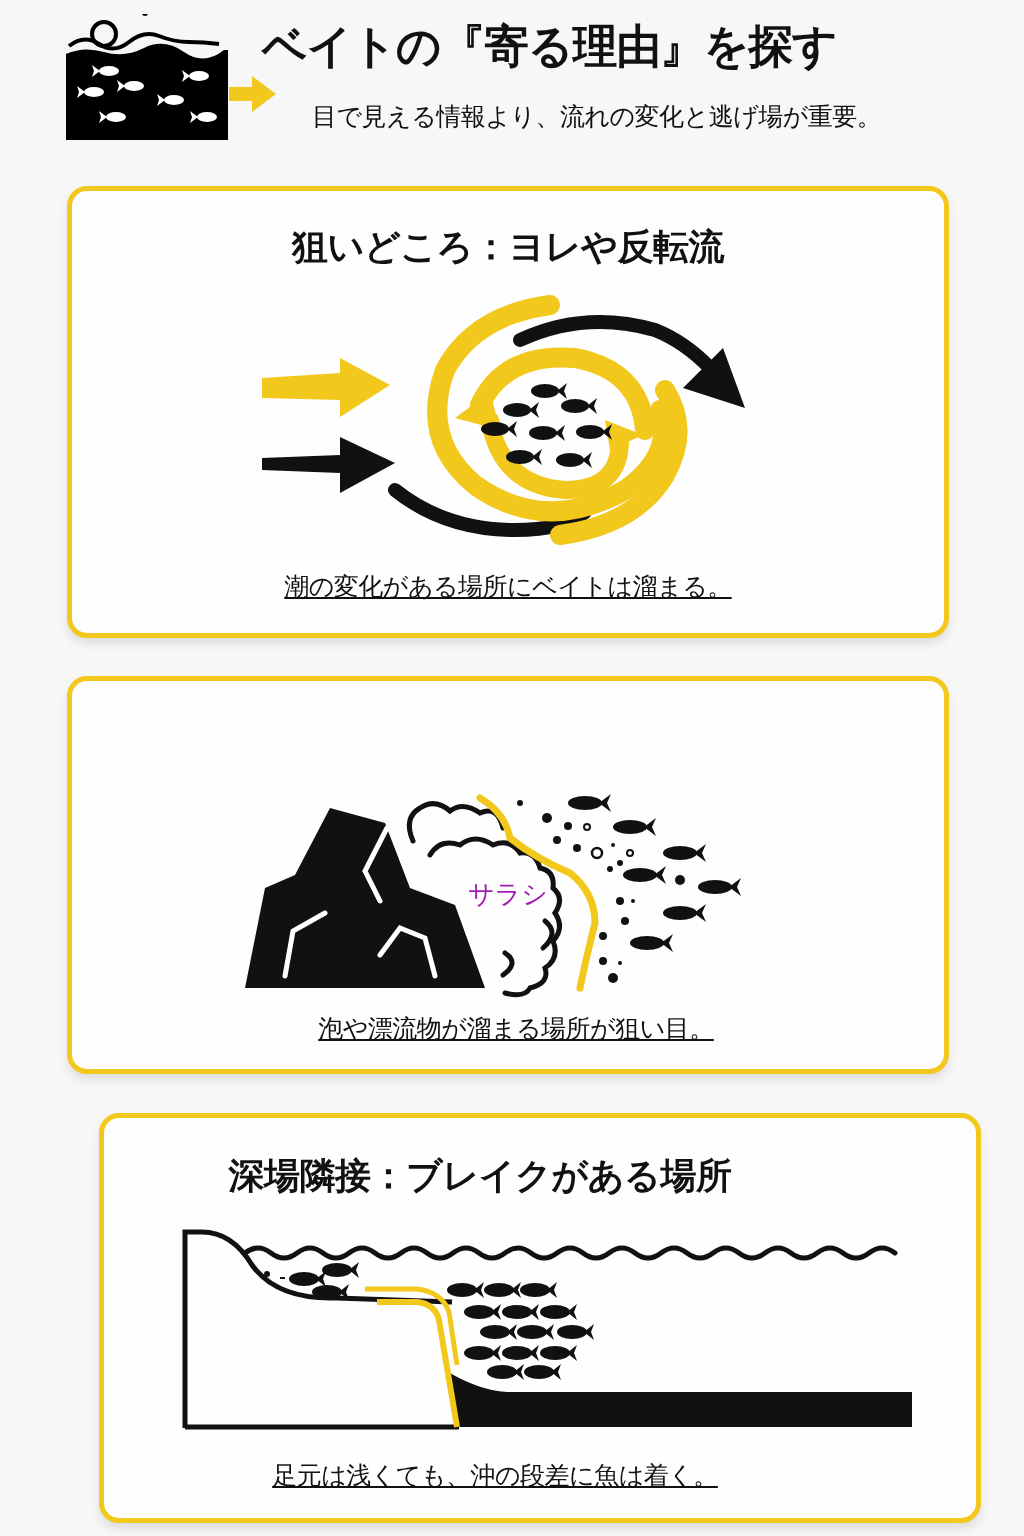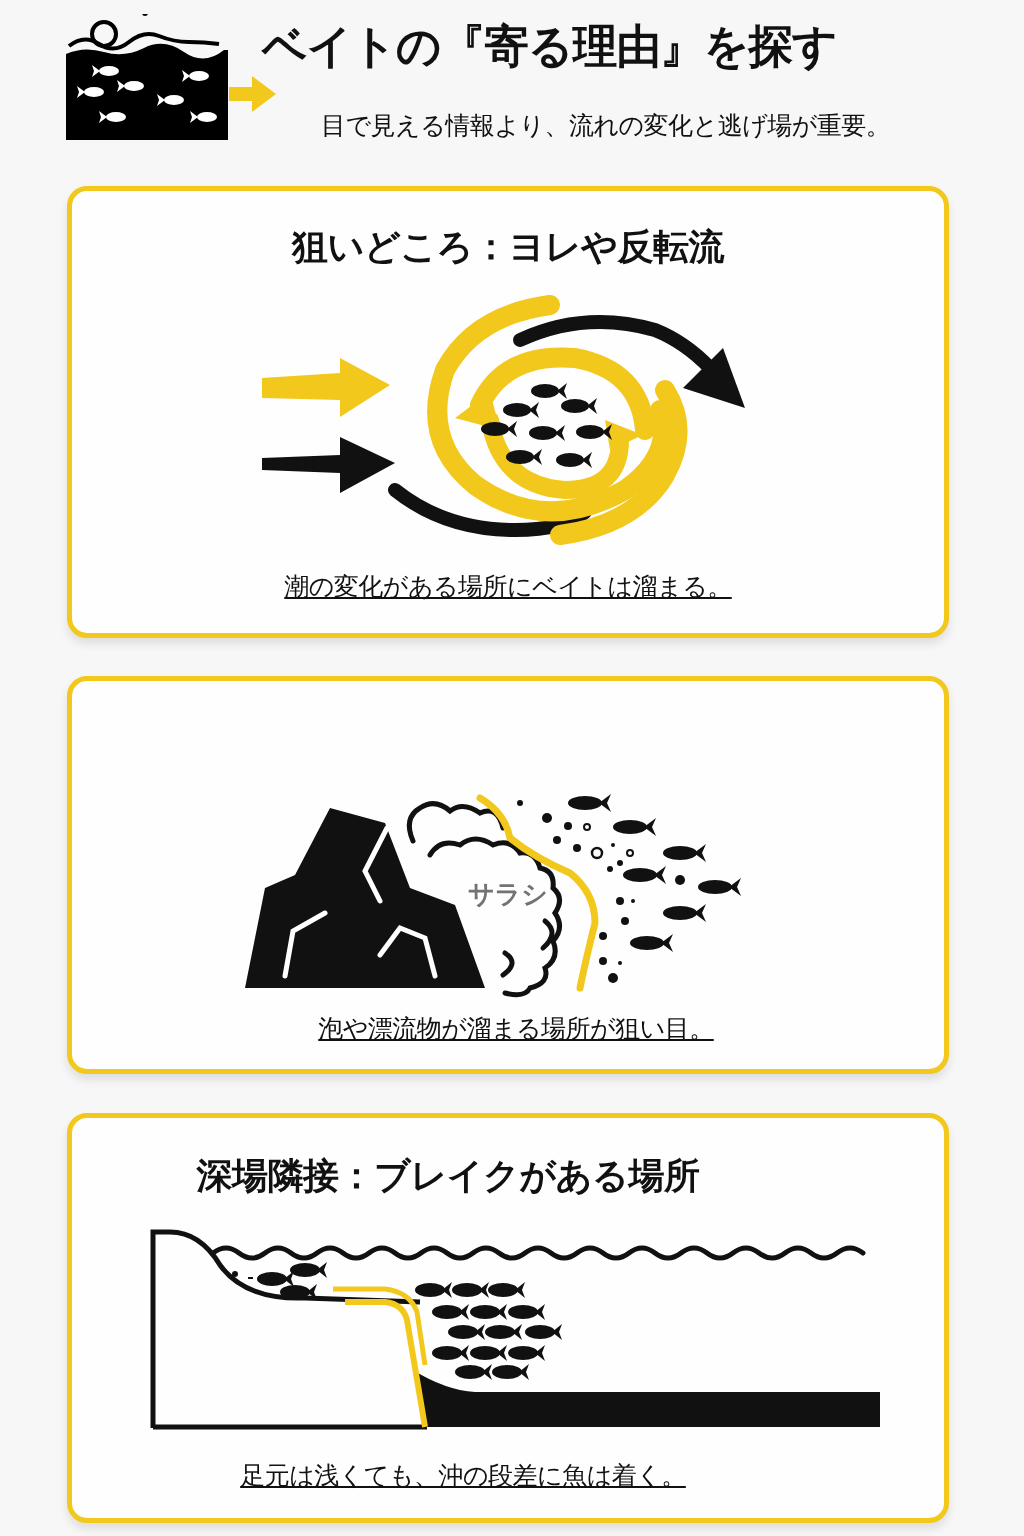--- a/index.html
+++ b/index.html
@@ -9,41 +9,41 @@
     font-family: "DejaVu Sans", "Liberation Sans", sans-serif;
     color: #111;
   }
   .header-icon { position: absolute; left: 64px; top: 14px; width: 220px; height: 130px; }
   .title {
     position: absolute; left: 262px; top: 16px; margin: 0;
     font-size: 46px; font-weight: 900; letter-spacing: -1px; line-height: 60px;
     white-space: nowrap; transform: scaleX(0.97); transform-origin: left;
   }
   .subtitle {
-    position: absolute; left: 305px; top: 92px; margin: 16px;
+    position: absolute; left: 305px; top: 92px; margin: 7px;
     font-size: 25px; font-weight: 500; line-height: 36px; white-space: nowrap;
     letter-spacing: -0.5px;
   }
   .card {
     position: absolute; left: 67px; width: 882px;
     border: 5px solid #f2c81c; border-radius: 20px; background: #fefefe;
     box-shadow: 0 6px 10px rgba(0,0,0,0.10);
     box-sizing: border-box;
   }
   .card-title {
     position: absolute; left: 0; right: 0; text-align: center; margin: 0;
     font-size: 36px; font-weight: 700; line-height: 48px; white-space: nowrap; letter-spacing: -0.5px;
   }
   .card-caption {
     position: absolute; left: 0; right: 0; text-align: center; margin: 0;
     font-size: 25px; font-weight: 500; line-height: 36px; white-space: nowrap; letter-spacing: -0.5px; text-decoration: underline;
   }
   .illus { position: absolute; }
   .sarashi-label {
-    position: absolute; font-size: 26px; font-weight: 700; color: #737373; white-space: nowrap;
+    position: absolute; font-size: 26px; font-weight: 400; color: #a21caf; white-space: nowrap;
   }
 </style>
 </head>
 <body>
 
 <svg class="header-icon" viewBox="0 0 220 130">
   <defs>
     <g id="wfish">
       <ellipse cx="0" cy="0" rx="10" ry="5" fill="#fff"></ellipse>
       <polygon points="-9,0 -17,-6 -15,0 -17,6" fill="#fff"></polygon>
@@ -151,21 +151,21 @@
     <use href="#sfish" x="445" y="70"></use>
     <use href="#sfish" x="405" y="92"></use>
     <use href="#sfish" x="480" y="104"></use>
     <use href="#sfish" x="445" y="130"></use>
     <use href="#sfish" x="412" y="160"></use>
   </svg>
   <span class="sarashi-label" style="left:396px; top:196px;">サラシ</span>
   <p class="card-caption" style="top:330px;padding-left:16px;">泡や漂流物が溜まる場所が狙い目。</p>
 </div>
 
-<div class="card" style="top:1113px; height:410px;">
+<div class="card" style="top:1113px; height:410px;margin-left:32px;">
   <h2 class="card-title" style="top:34px; left:-120px;">深場隣接：ブレイクがある場所</h2>
   <svg class="illus" viewBox="0 0 750 230" style="left:73px; top:102px; width:750px; height:230px;">
     <defs>
       <g id="dfish">
         <ellipse cx="0" cy="0" rx="15" ry="7" fill="#111"></ellipse>
         <polygon points="12,0 22,-8 19,0 22,8" fill="#111"></polygon>
       </g>
     </defs>
 
     <path d="M8 208 L8 12 L25 12 Q55 12 75 45 Q100 80 160 78 L275 82" fill="none" stroke="#111" stroke-width="5"></path>

